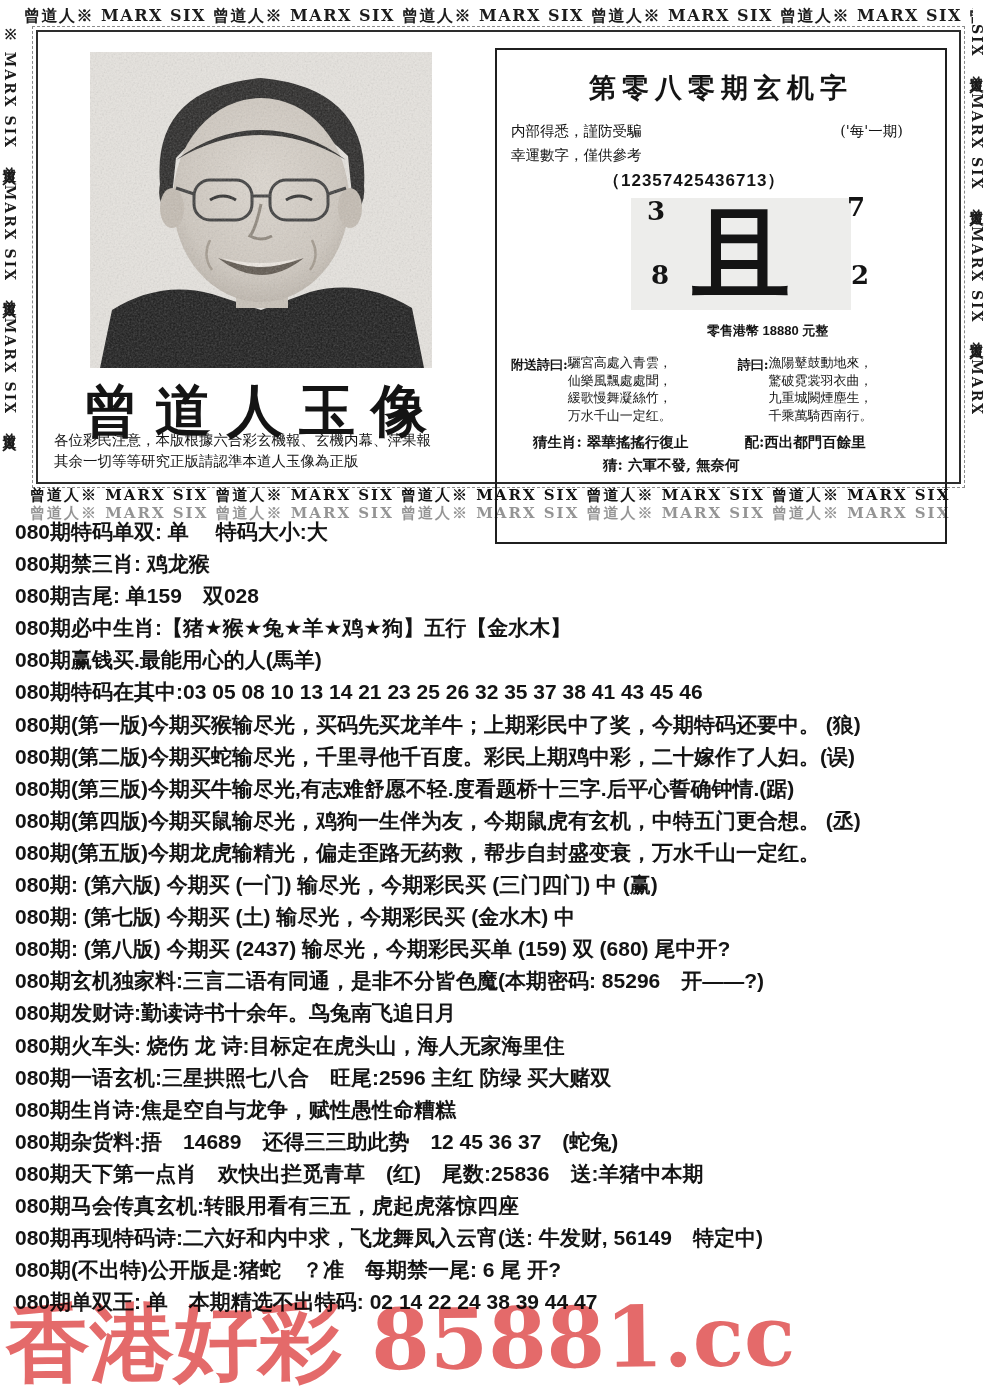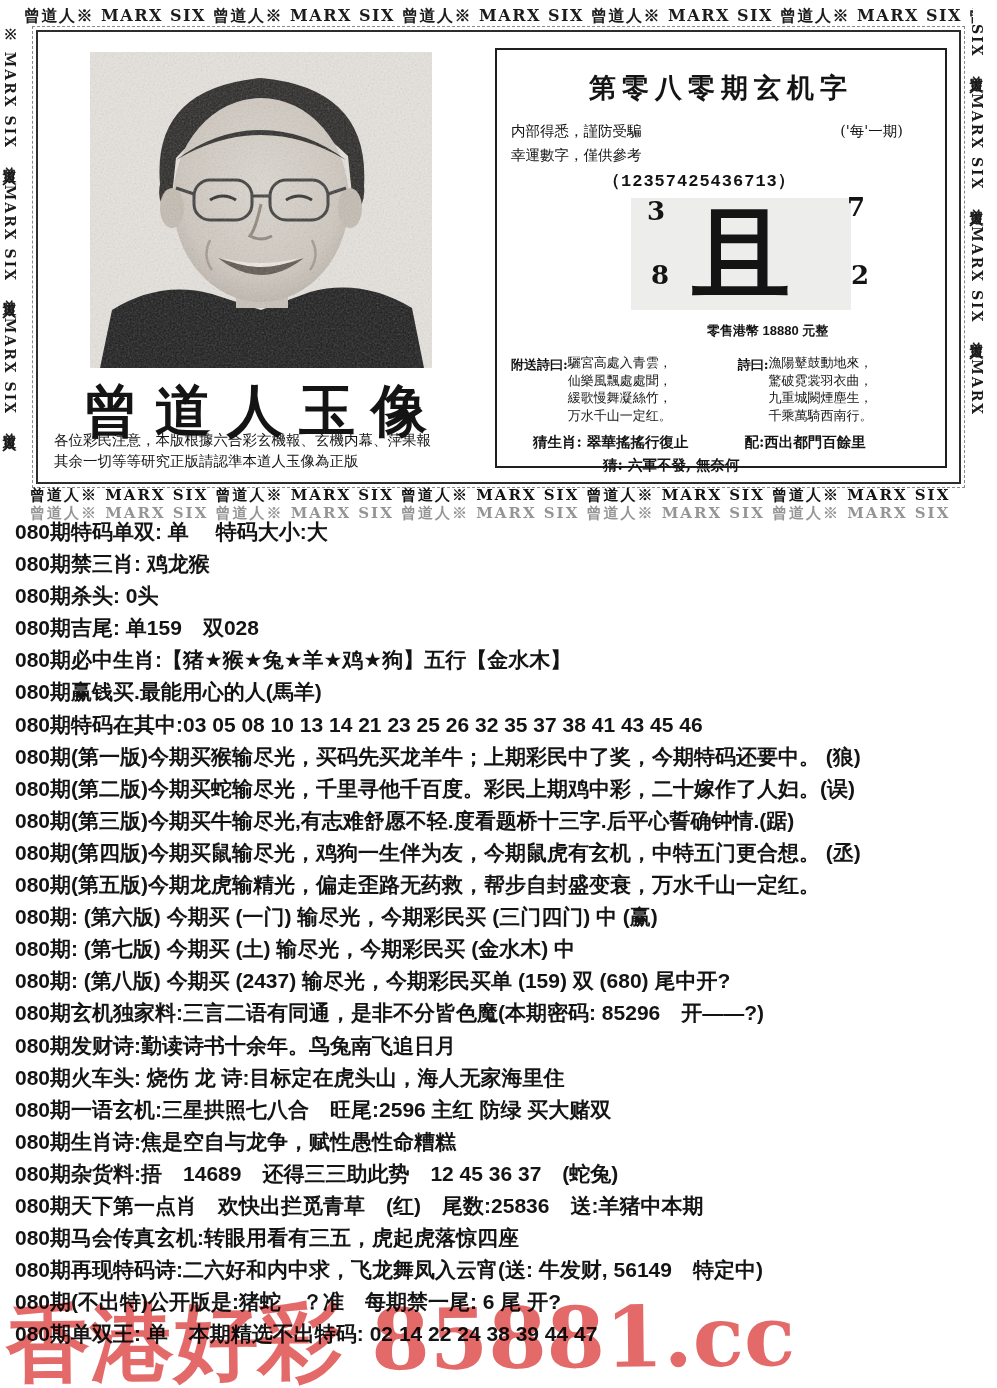--- a/index.html
+++ b/index.html
@@ -23,29 +23,29 @@
   
   .photo{position:absolute;left:52px;top:20px;width:342px;height:316px;background:#e9e6e2;
         overflow:hidden;}
   .caption{position:absolute;left:0;top:342px;width:450px;text-align:center;
         font-family:"DejaVu Serif",serif;font-weight:bold;font-size:56px;letter-spacing:16px;
         white-space:nowrap;}
   .photo-notes{position:absolute;left:16px;top:398px;width:452px;font-size:14.5px;
         line-height:21px;font-family:"DejaVu Serif",serif;}
 
   
-  .panel{position:absolute;right:12px;top:16px;width:452px;height:420px;border:2px solid #1f1f1f;
+  .panel{position:absolute;right:12px;top:16px;width:452px;height:496px;border:2px solid #1f1f1f;
         box-sizing:border-box;padding:8px 14px;}
   .p-title{text-align:center;font-family:"DejaVu Serif",serif;font-weight:bold;font-size:27px;
         letter-spacing:6px;margin-top:12px;white-space:nowrap;}
   .p-noterow{display:flex;justify-content:space-between;margin-top:16px;font-size:14.5px;
         font-family:"DejaVu Serif",serif;}
   .p-noterow .r{margin-right:28px;}
   .p-note2{font-size:14.5px;margin-top:5px;font-family:"DejaVu Serif",serif;}
-  .p-lucky{margin-top:4px;margin-left:92px;font-family:Liberation Mono, monospace;
+  .p-lucky{margin-top:4px;margin-left:92px;font-family:Liberation Sans, sans-serif;
         font-weight:bold;font-size:17px;letter-spacing:1px;}
   .p-charblock{position:relative;height:112px;margin-top:6px;}
   .p-charblock .bg{position:absolute;left:120px;top:0;width:220px;height:112px;background:#ededeb;}
   .corner-num{position:absolute;font-family:"DejaVu Serif",serif;font-weight:bold;font-size:26px;}
   .cn-tl{left:136px;top:-2px;}
   .cn-tr{left:336px;top:-6px;}
   .cn-bl{left:140px;top:62px;}
   .cn-br{left:340px;top:62px;}
   .mystery{position:absolute;left:120px;width:220px;top:0;text-align:center;line-height:112px;
         font-family:"DejaVu Serif",serif;font-weight:bold;font-size:98px;}
@@ -199,21 +199,20 @@
       <div class="p-guess2">猜: 六軍不發, 無奈何</div>
     </div>
   </div>
 
   <div class="hdr-bot-row1">曾道人※ MARX SIX  曾道人※ MARX SIX  曾道人※ MARX SIX  曾道人※ MARX SIX  曾道人※ MARX SIX</div>
   <div class="hdr-bot-row2">曾道人※ MARX SIX  曾道人※ MARX SIX  曾道人※ MARX SIX  曾道人※ MARX SIX  曾道人※ MARX SIX</div>
 
   <div class="body-lines">
     <div class="ln">080期特码单双: 单　 特码大小:大</div>
     <div class="ln">080期禁三肖: 鸡龙猴</div>
-    <div class="ln">080期杀头: 0头</div>
     <div class="ln">080期吉尾: 单159　双028</div>
     <div class="ln">080期必中生肖:【猪★猴★兔★羊★鸡★狗】五行【金水木】</div>
     <div class="ln">080期赢钱买.最能用心的人(馬羊)</div>
     <div class="ln">080期特码在其中:03 05 08 10 13 14 21 23 25 26 32 35 37 38 41 43 45 46</div>
     <div class="ln">080期(第一版)今期买猴输尽光，买码先买龙羊牛；上期彩民中了奖，今期特码还要中。 (狼)</div>
     <div class="ln">080期(第二版)今期买蛇输尽光，千里寻他千百度。彩民上期鸡中彩，二十嫁作了人妇。(误)</div>
     <div class="ln">080期(第三版)今期买牛输尽光,有志难舒愿不轻.度看题桥十三字.后平心誓确钟情.(踞)</div>
     <div class="ln">080期(第四版)今期买鼠输尽光，鸡狗一生伴为友，今期鼠虎有玄机，中特五门更合想。 (丞)</div>
     <div class="ln">080期(第五版)今期龙虎输精光，偏走歪路无药救，帮步自封盛变衰，万水千山一定红。</div>
     <div class="ln">080期: (第六版) 今期买 (一门) 输尽光，今期彩民买 (三门四门)  中  (赢)</div>

